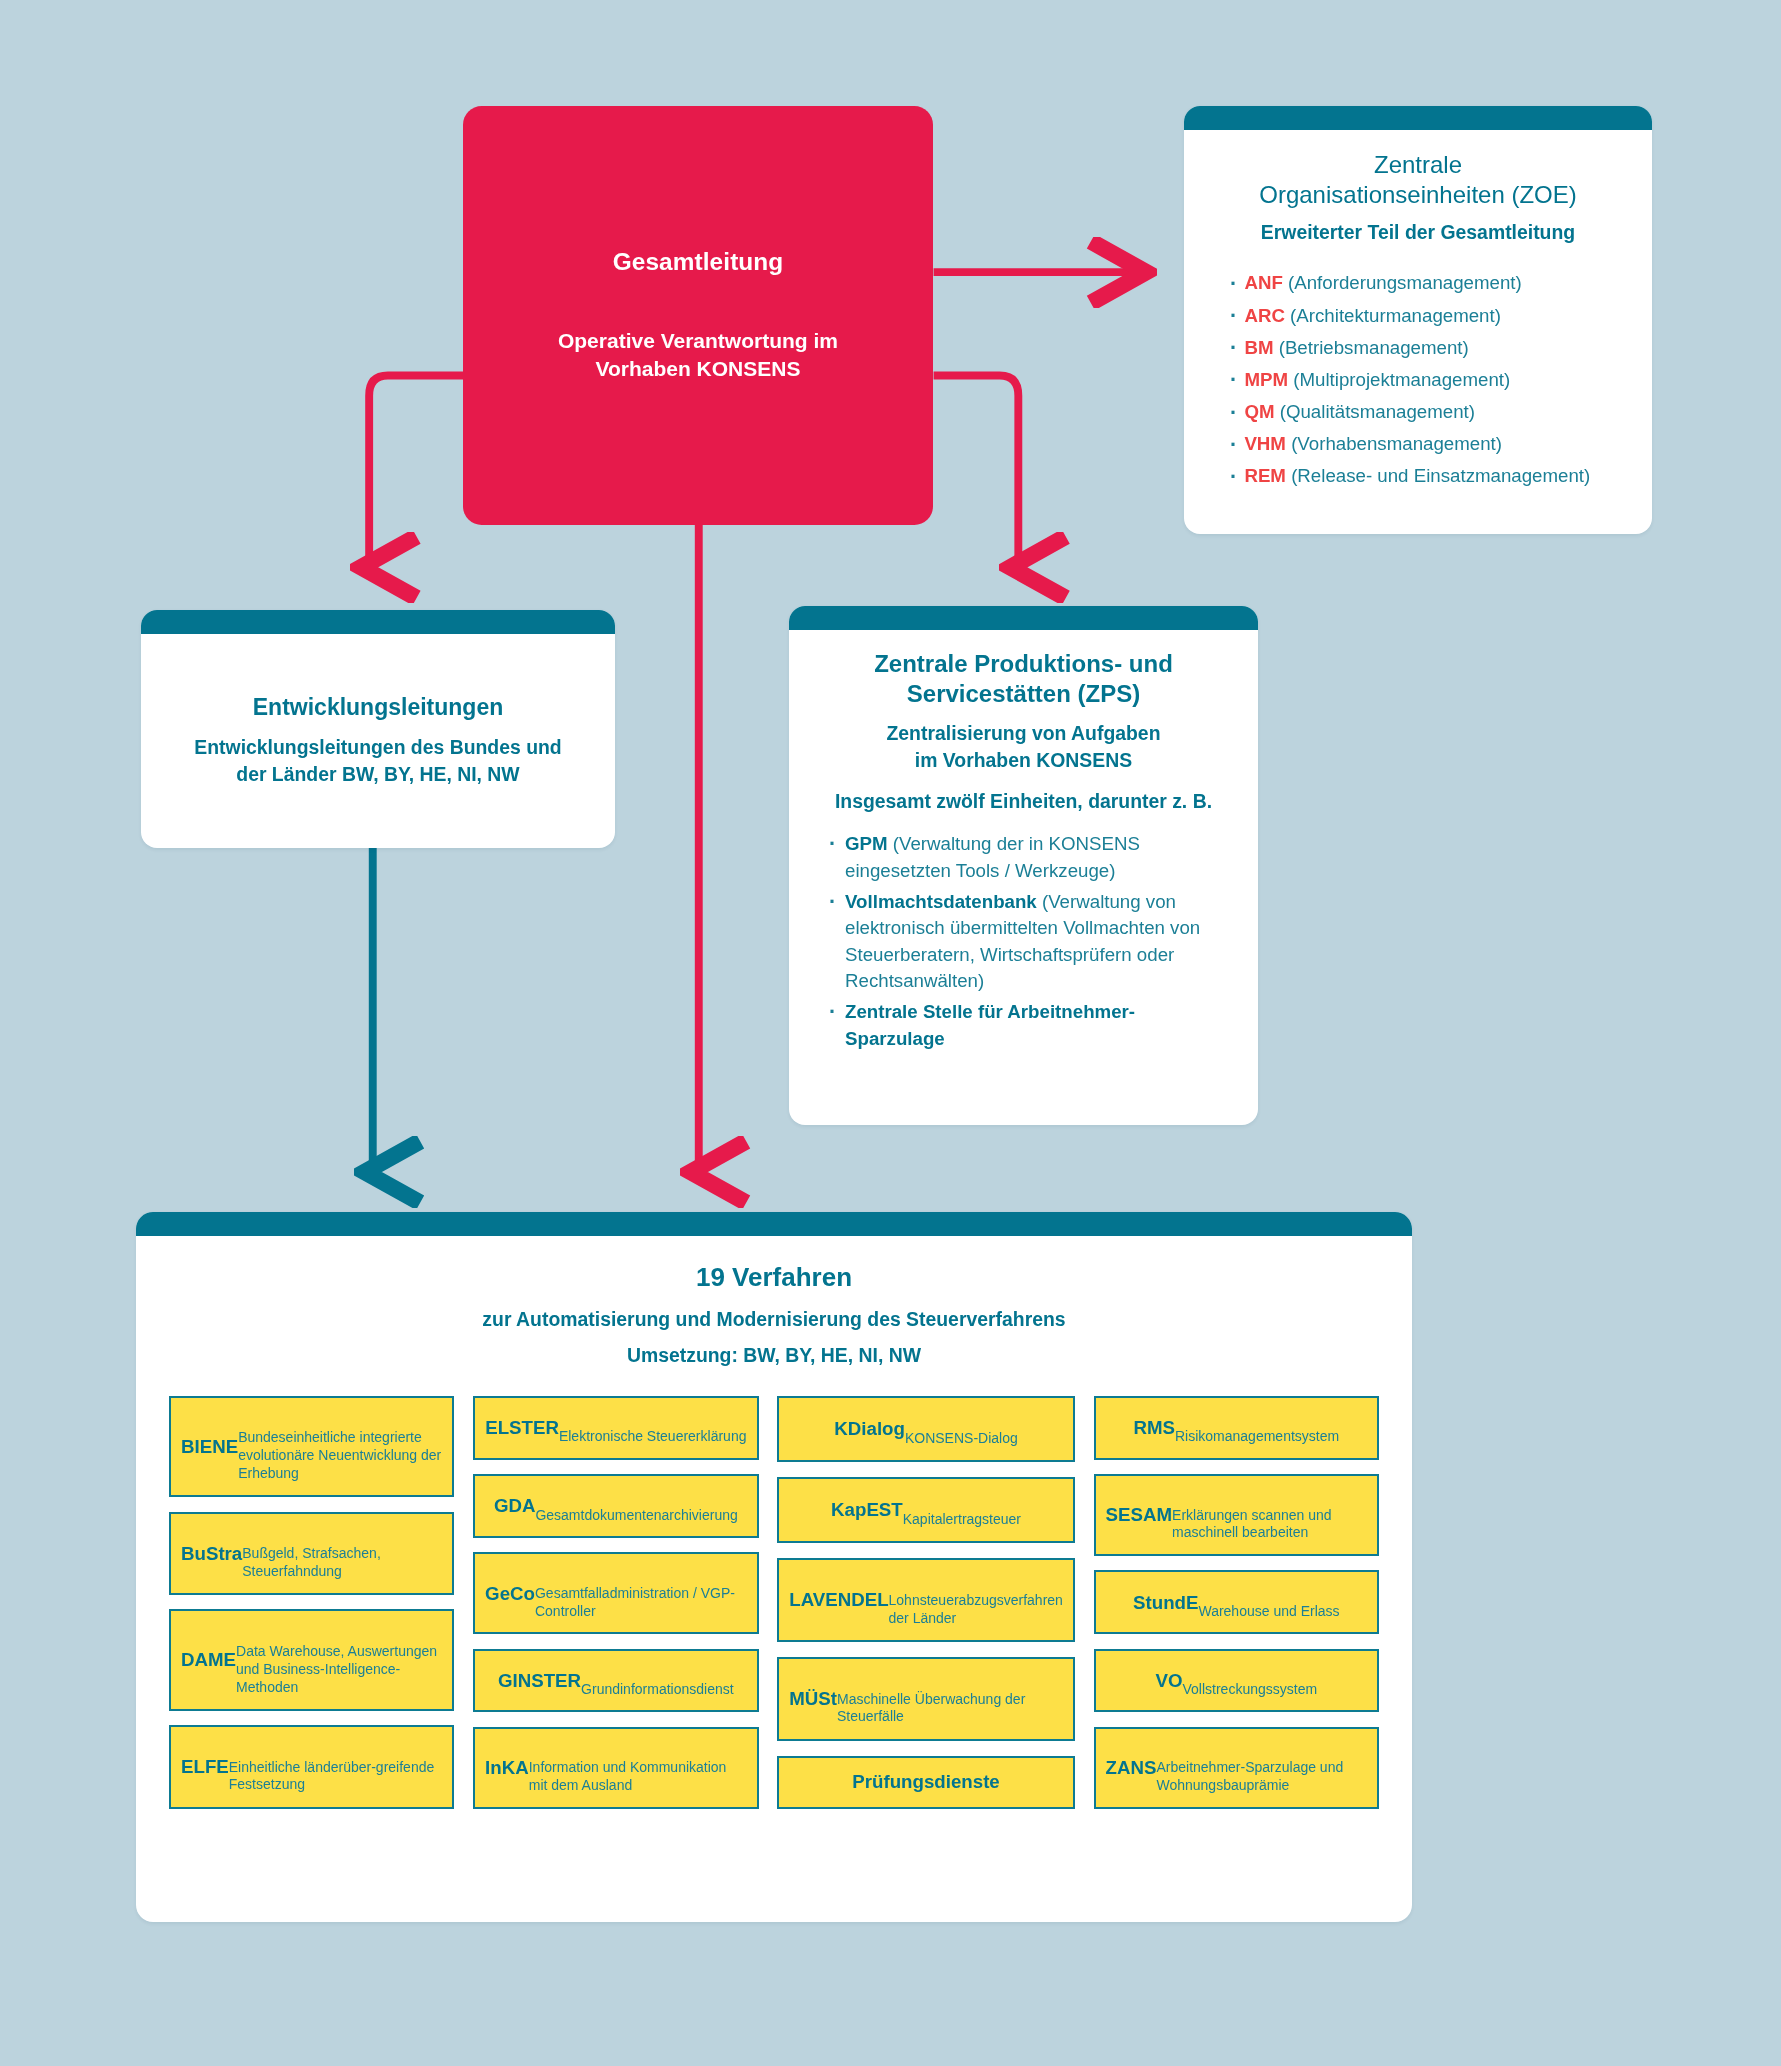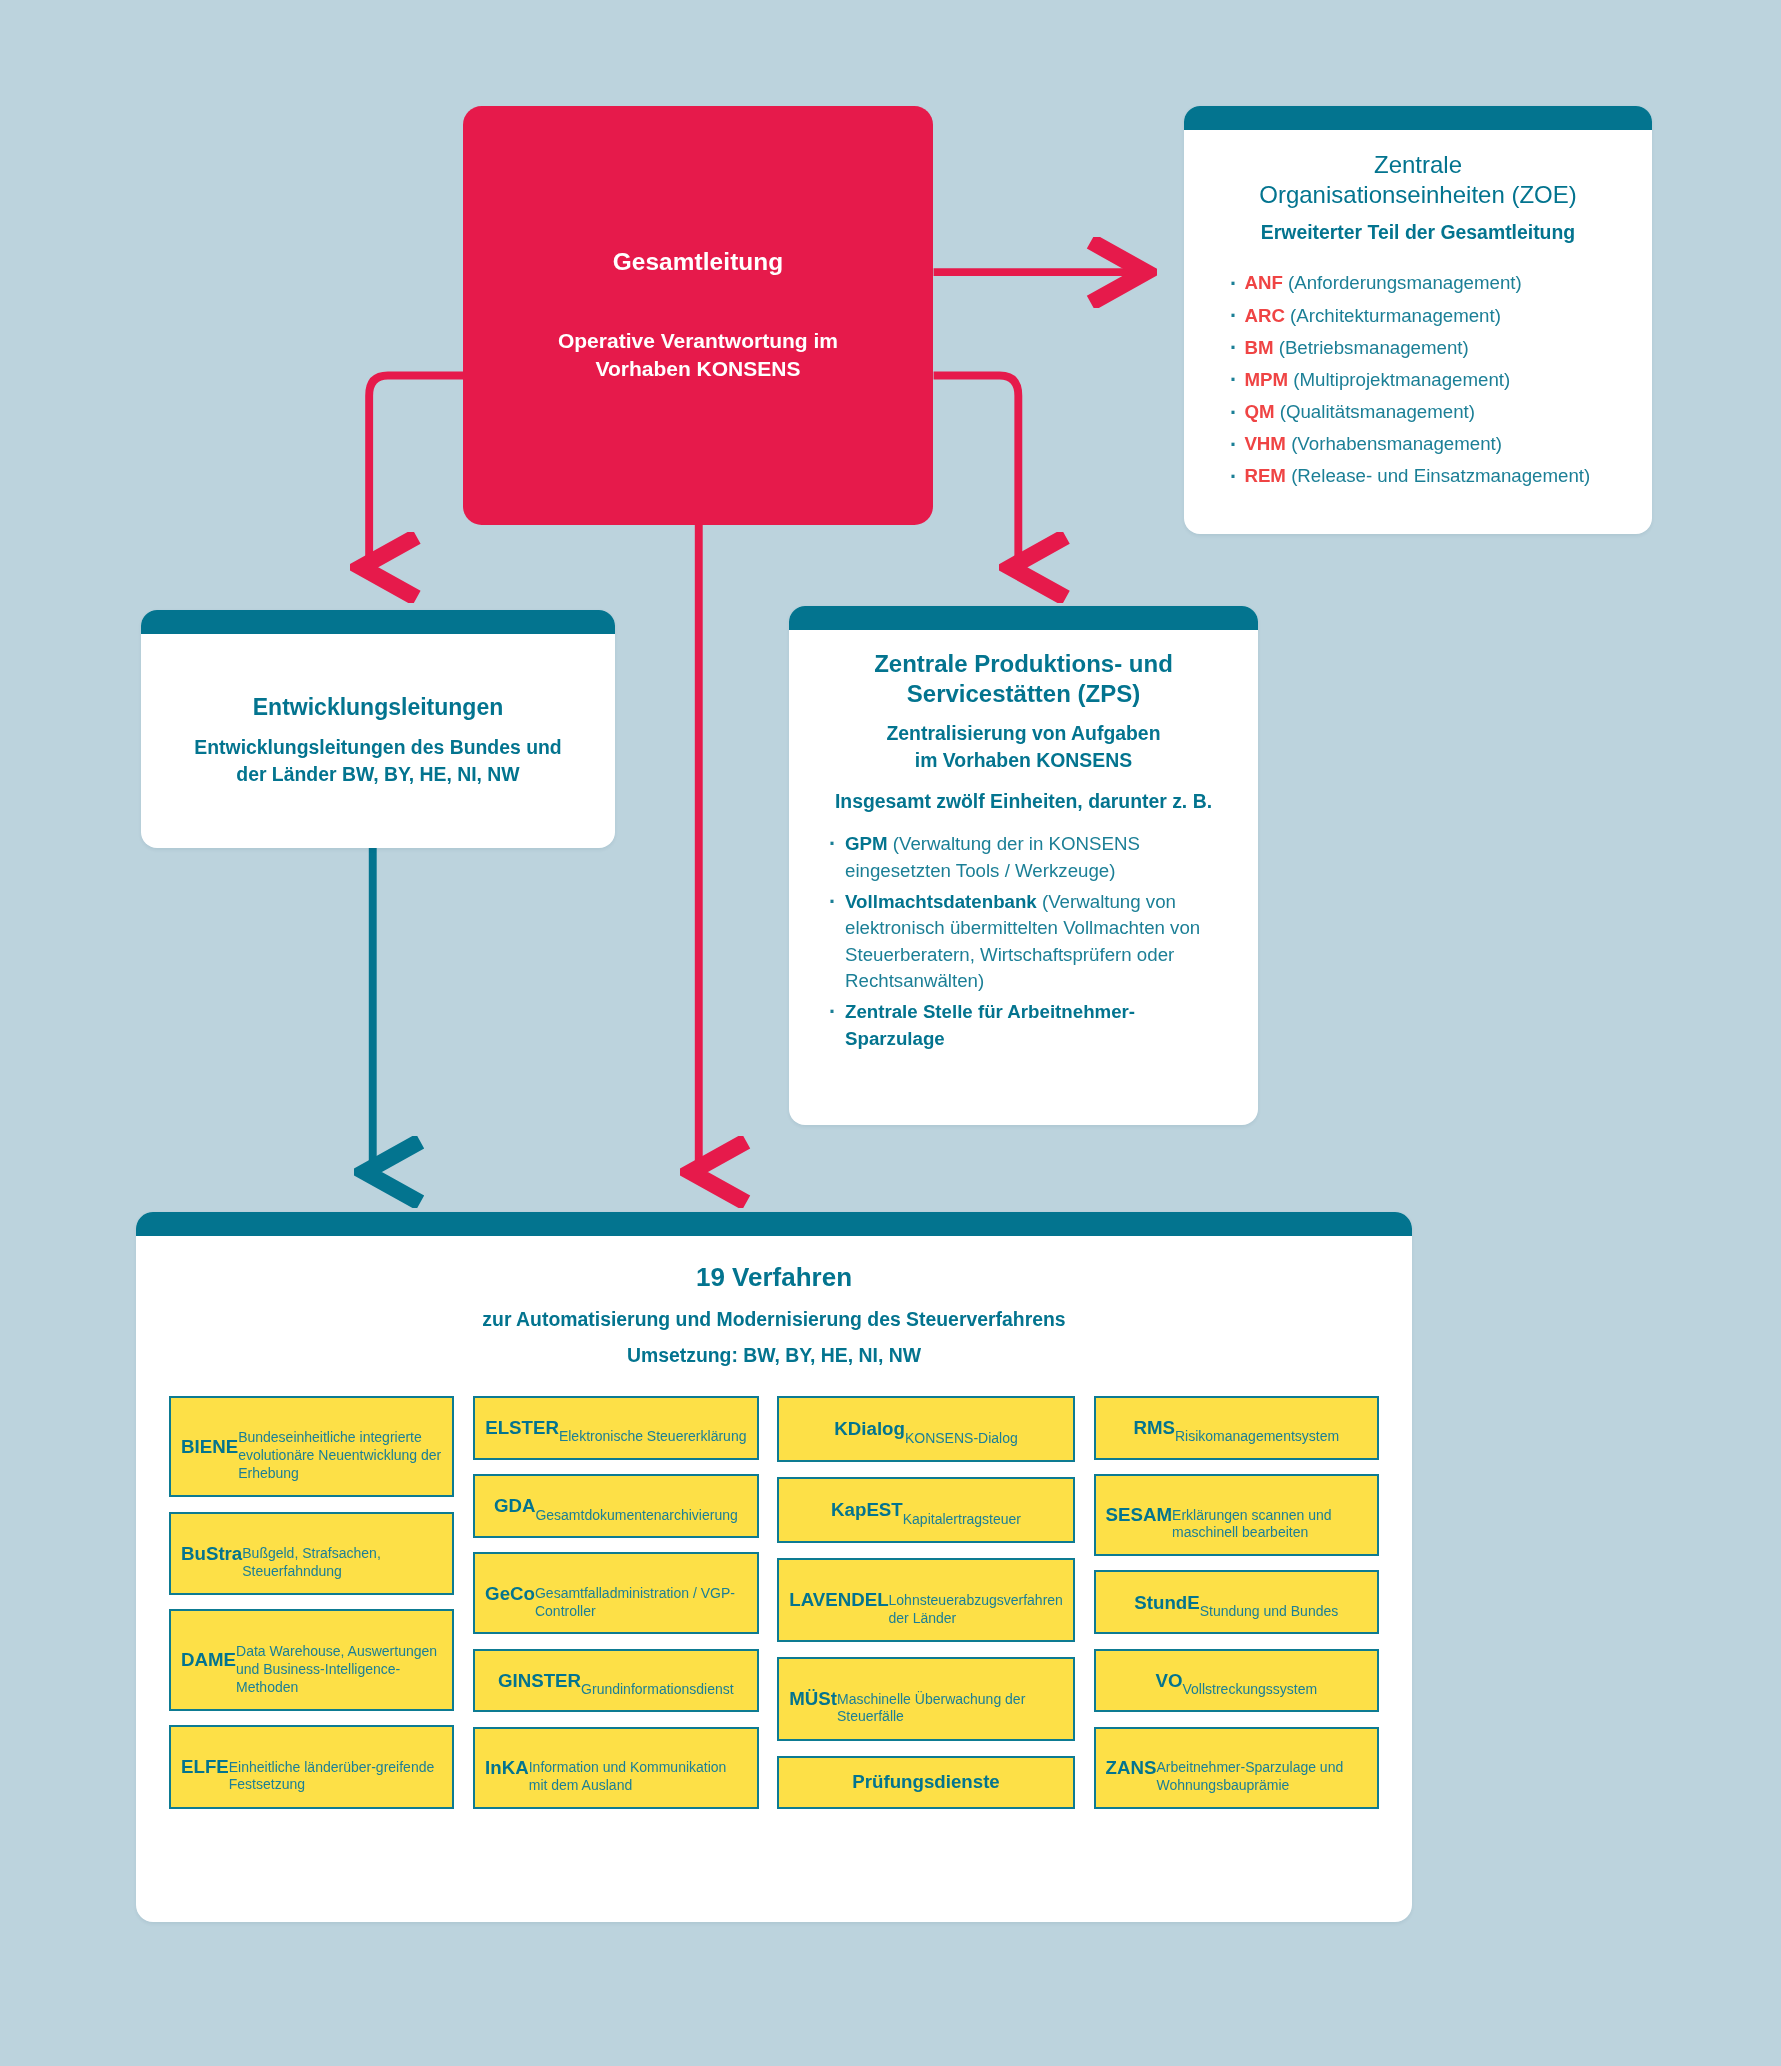--- a/index.html
+++ b/index.html
@@ -375,21 +375,21 @@
         <div class="vbox">
           <div class="abbr">RMS</div>
           <div class="desc">Risikomanagementsystem</div>
         </div>
         <div class="vbox">
           <div class="abbr">SESAM</div>
           <div class="desc">Erklärungen scannen und maschinell bearbeiten</div>
         </div>
         <div class="vbox">
           <div class="abbr">StundE</div>
-          <div class="desc">Stundung und Bundes</div>
+          <div class="desc">Warehouse und Erlass</div>
         </div>
         <div class="vbox">
           <div class="abbr">VO</div>
           <div class="desc">Vollstreckungssystem</div>
         </div>
         <div class="vbox">
           <div class="abbr">ZANS</div>
           <div class="desc">Arbeitnehmer-Sparzulage und Wohnungsbauprämie</div>
         </div>
       </div>

